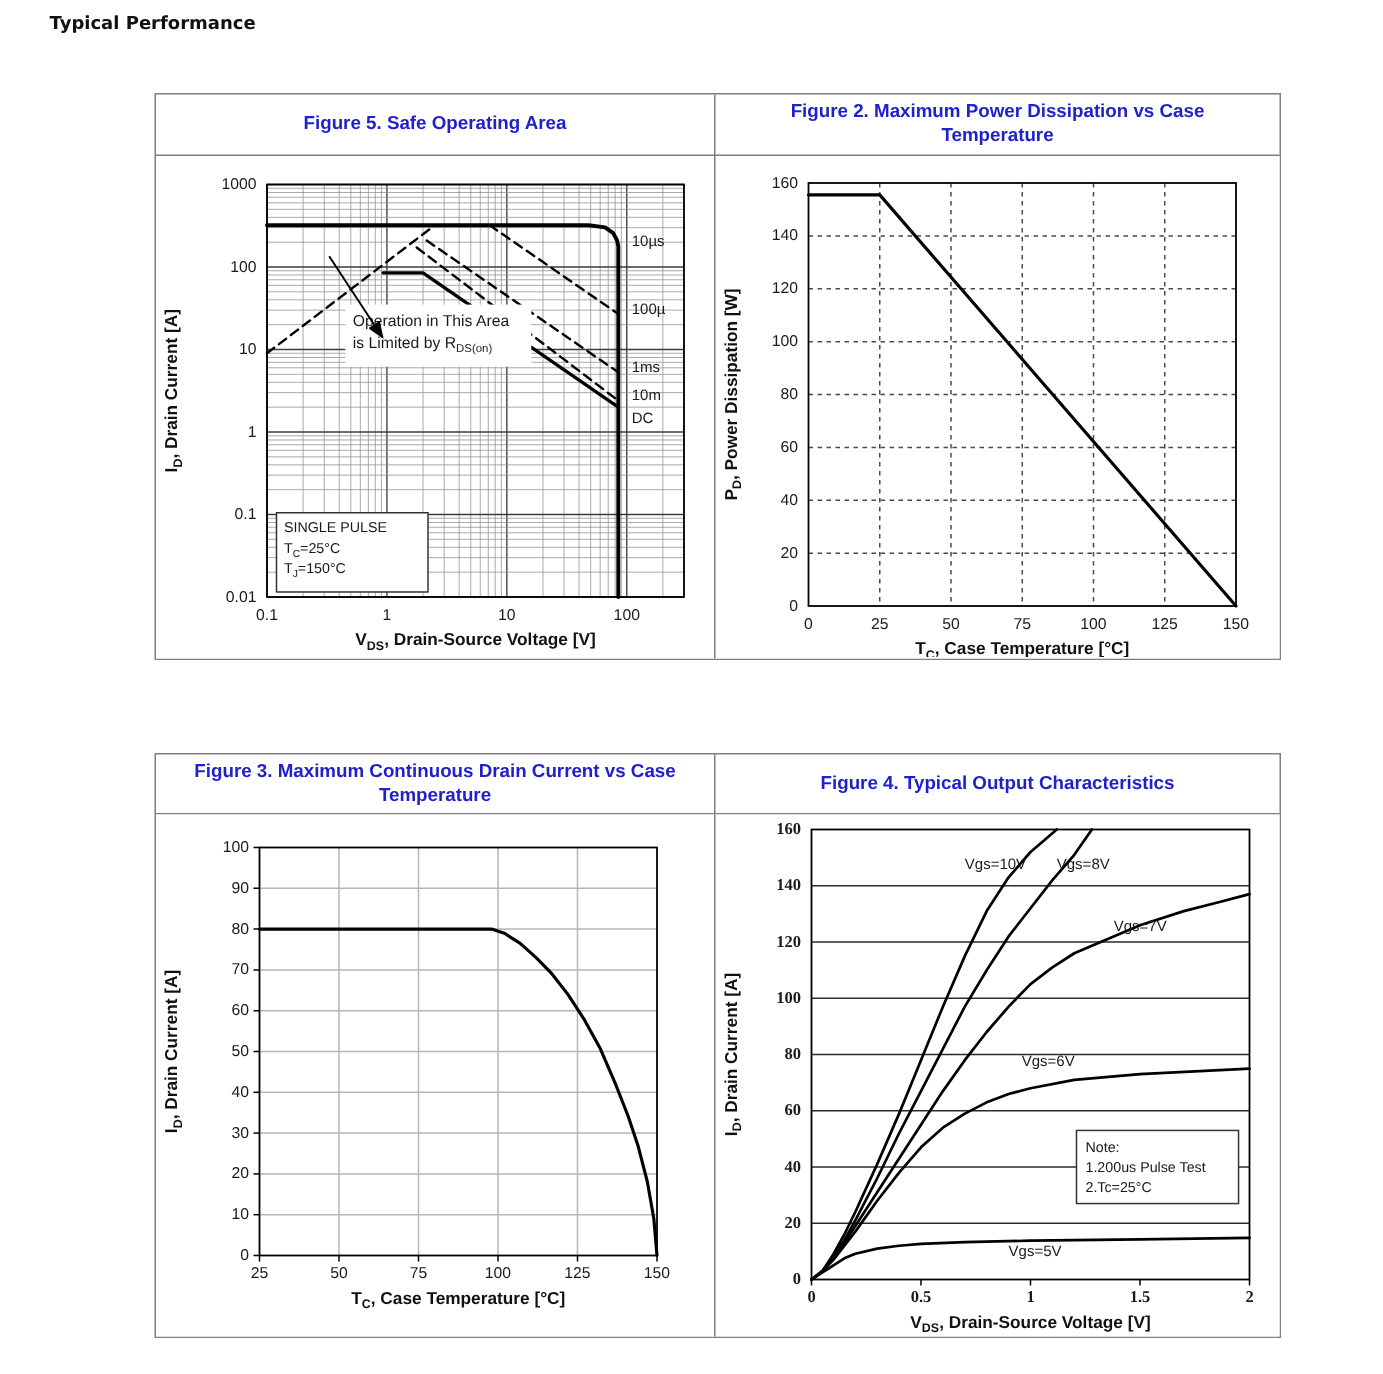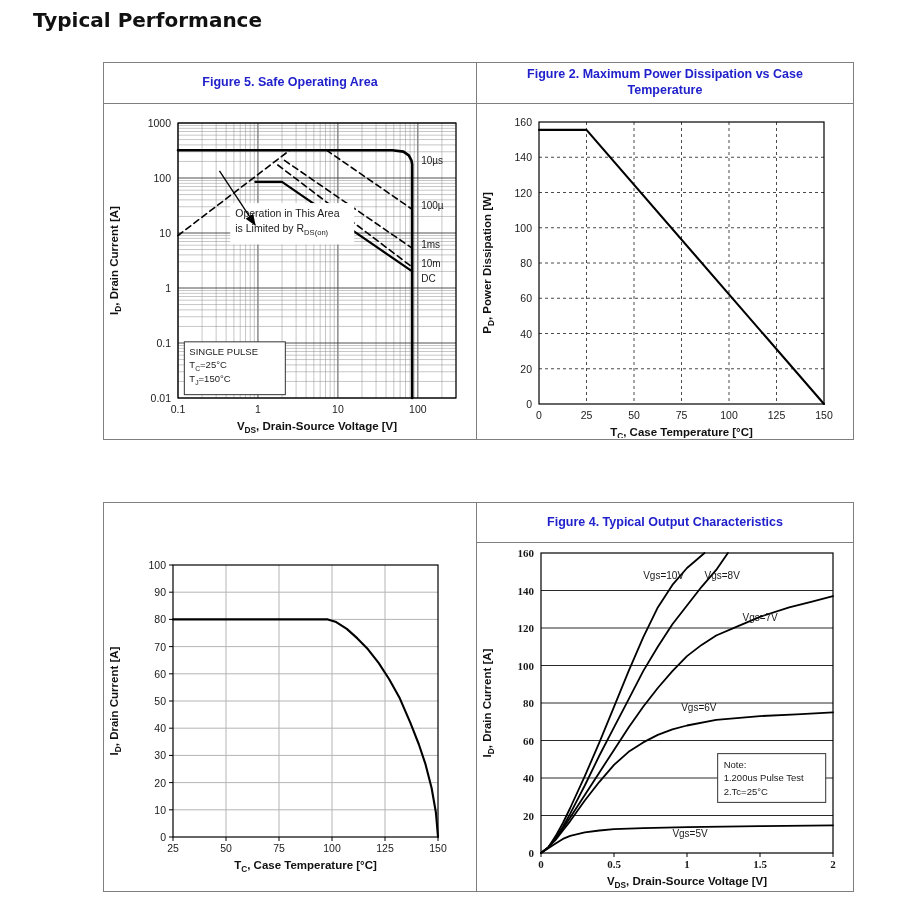--- a/index.html
+++ b/index.html
@@ -1,19 +1,19 @@
 <!DOCTYPE html>
 <html><head>
 <meta charset="utf-8">
 <style>
   html,body{margin:0;padding:0;background:#ffffff;}
   .page{position:relative;width:922px;height:916px;background:#ffffff;
         font-family:"Liberation Sans",sans-serif;color:#1a1a1a;overflow:hidden;}
   .page-title{position:absolute;left:33px;top:8px;font-family:"DejaVu Sans",sans-serif;
-        font-weight:bold;font-size:20px;color:#111;}
+        font-weight:bold;font-size:12px;color:#111;}
   .figblock{position:absolute;display:grid;border:1px solid #7f7f7f;background:#fff;}
   #block-top{left:103px;top:62px;width:749px;height:376px;
         grid-template-columns:372px 1fr;grid-template-rows:41px 1fr;}
   #block-bottom{left:103px;top:502px;width:749px;height:388px;
         grid-template-columns:372px 1fr;grid-template-rows:40px 1fr;}
   .ftitle{border-bottom:1px solid #7f7f7f;display:flex;align-items:center;justify-content:center;
         text-align:center;color:#2121cc;font-weight:bold;font-size:12.5px;line-height:1.25;
         padding:0 16px;}
   .fbody{overflow:hidden;background:#fff;}
   .col2{border-left:1px solid #7f7f7f;}
@@ -206,20 +206,21 @@
             <text x="55" y="53.25" text-anchor="end" dominant-baseline="central" font-family="&quot;Liberation Sans&quot;, sans-serif" font-size="10.5" font-weight="normal" fill="#1a1a1a">140</text>
             <text x="55" y="18" text-anchor="end" dominant-baseline="central" font-family="&quot;Liberation Sans&quot;, sans-serif" font-size="10.5" font-weight="normal" fill="#1a1a1a">160</text>
           </g>
           <text x="204.5" y="332" text-anchor="middle" font-family="&quot;Liberation Sans&quot;, sans-serif" font-size="11.5" font-weight="bold" fill="#111"><tspan>T</tspan><tspan font-size="8.3" dy="3">C</tspan><tspan dy="-3">, Case Temperature [°C]</tspan></text>
           <text x="14" y="159" text-anchor="middle" transform="rotate(-90 14 159)" font-family="&quot;Liberation Sans&quot;, sans-serif" font-size="11.5" font-weight="bold" fill="#111"><tspan>P</tspan><tspan font-size="8.3" dy="3">D</tspan><tspan dy="-3">, Power Dissipation [W]</tspan></text>
         </svg>
     </div>
   </div>
 
   <div class="figblock" id="block-bottom">
+    <div class="ftitle" style="grid-column:1;grid-row:1;">Figure 3. Maximum Continuous Drain Current vs Case Temperature</div>
     <div class="ftitle col2" style="grid-column:2;grid-row:1;text-align:center;">Figure 4. Typical Output Characteristics</div>
     <div class="fbody" style="grid-column:1;grid-row:2;">
       <svg id="chart-fig3" width="371" height="346">
           <g>
             <line x1="122" x2="122" y1="22" y2="294" stroke="#b5b5b5" stroke-width="1"></line>
             <line x1="175" x2="175" y1="22" y2="294" stroke="#b5b5b5" stroke-width="1"></line>
             <line x1="228" x2="228" y1="22" y2="294" stroke="#b5b5b5" stroke-width="1"></line>
             <line x1="281" x2="281" y1="22" y2="294" stroke="#b5b5b5" stroke-width="1"></line>
             <line x1="69" x2="334" y1="266.8" y2="266.8" stroke="#b5b5b5" stroke-width="1"></line>
             <line x1="69" x2="334" y1="239.6" y2="239.6" stroke="#b5b5b5" stroke-width="1"></line>

